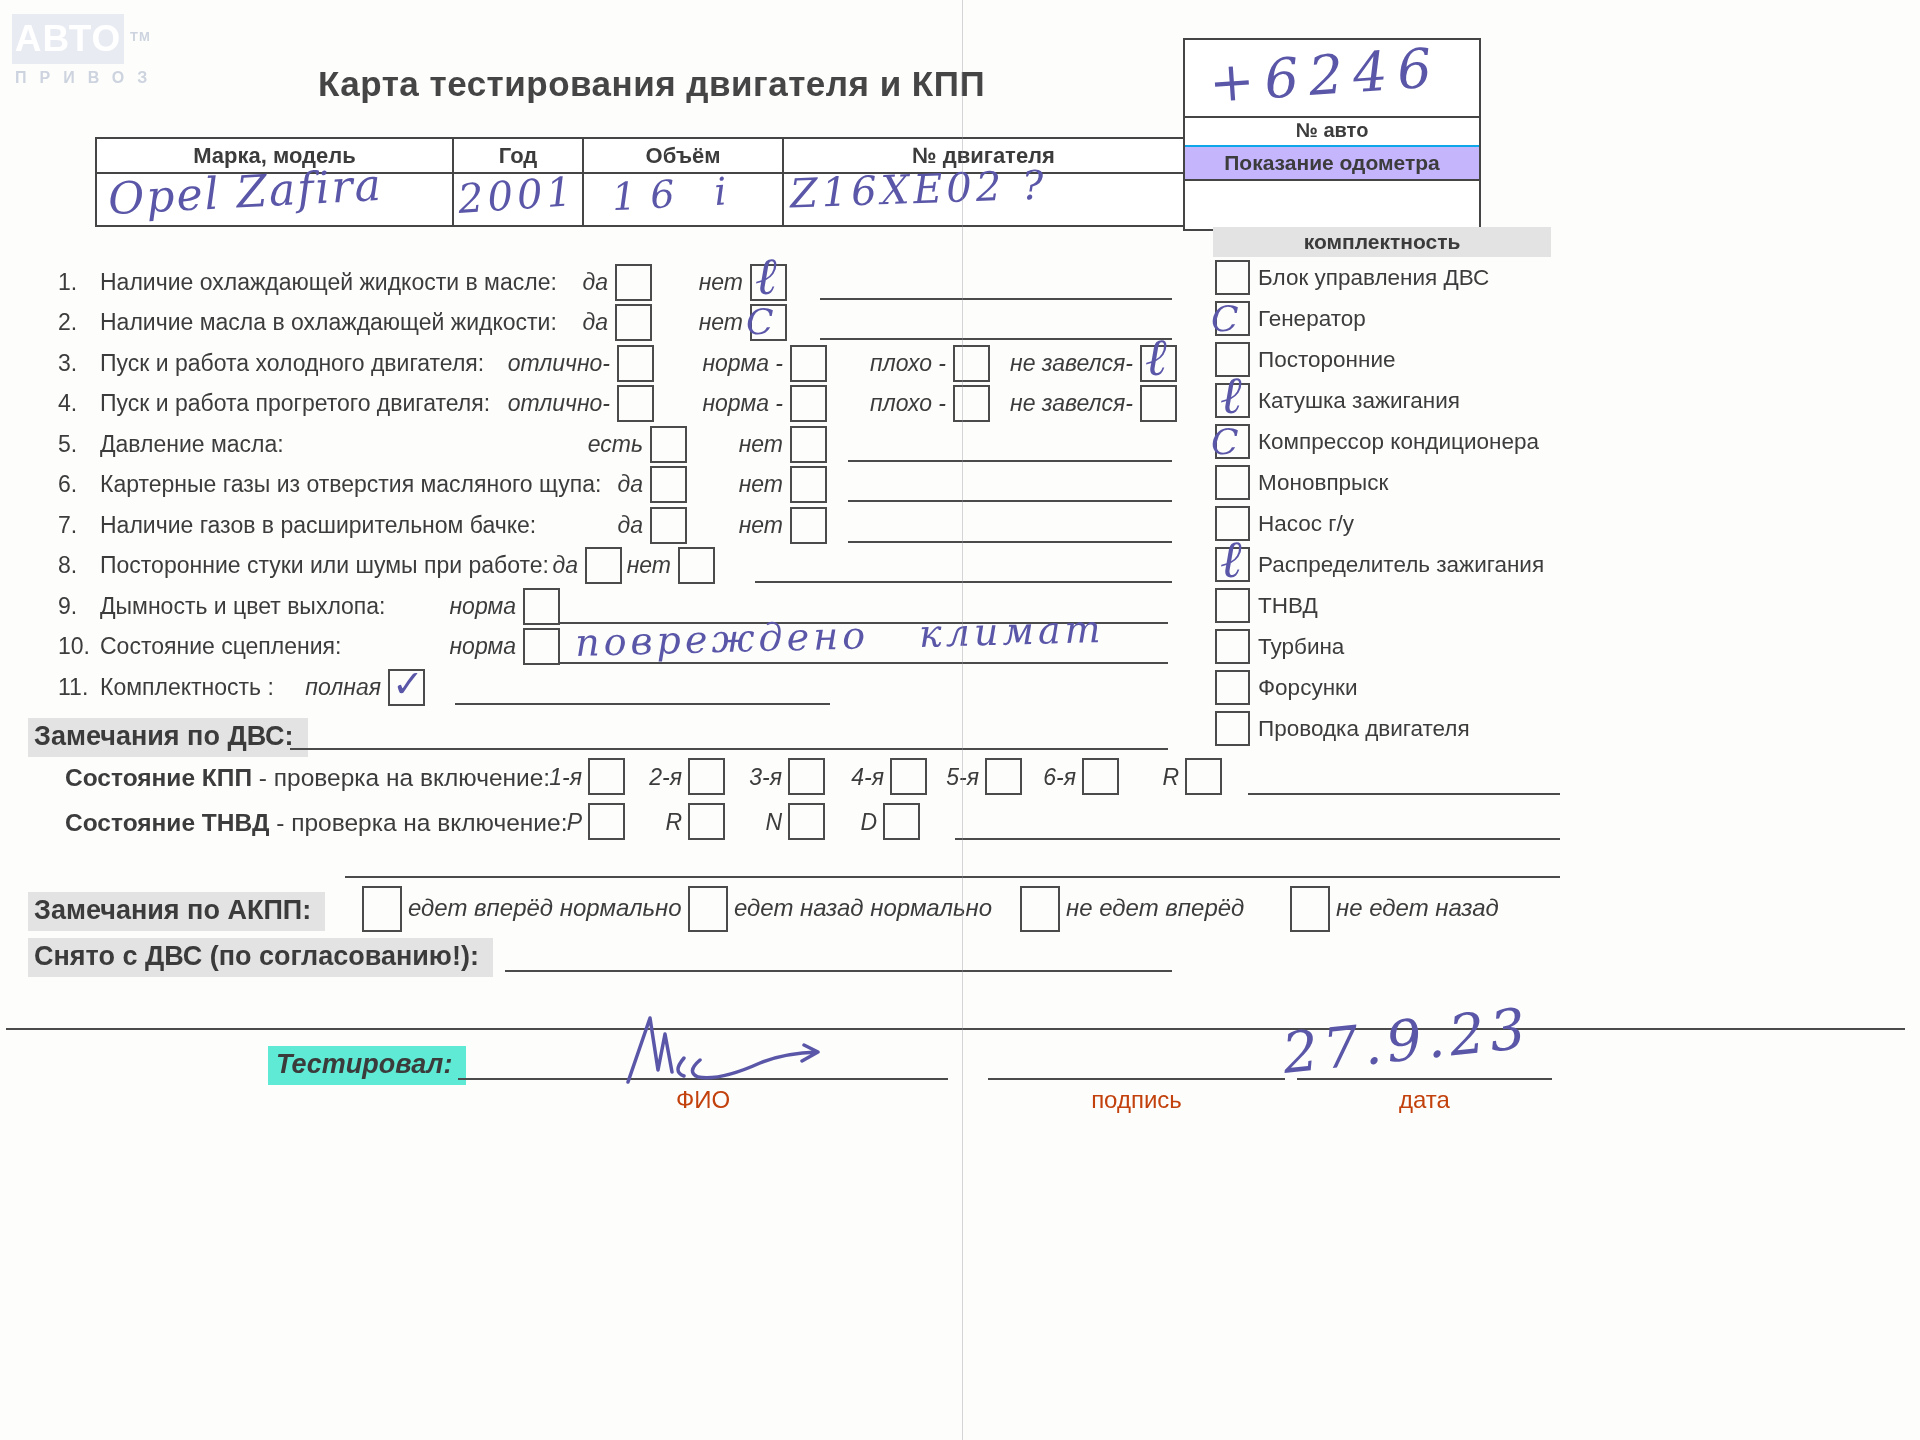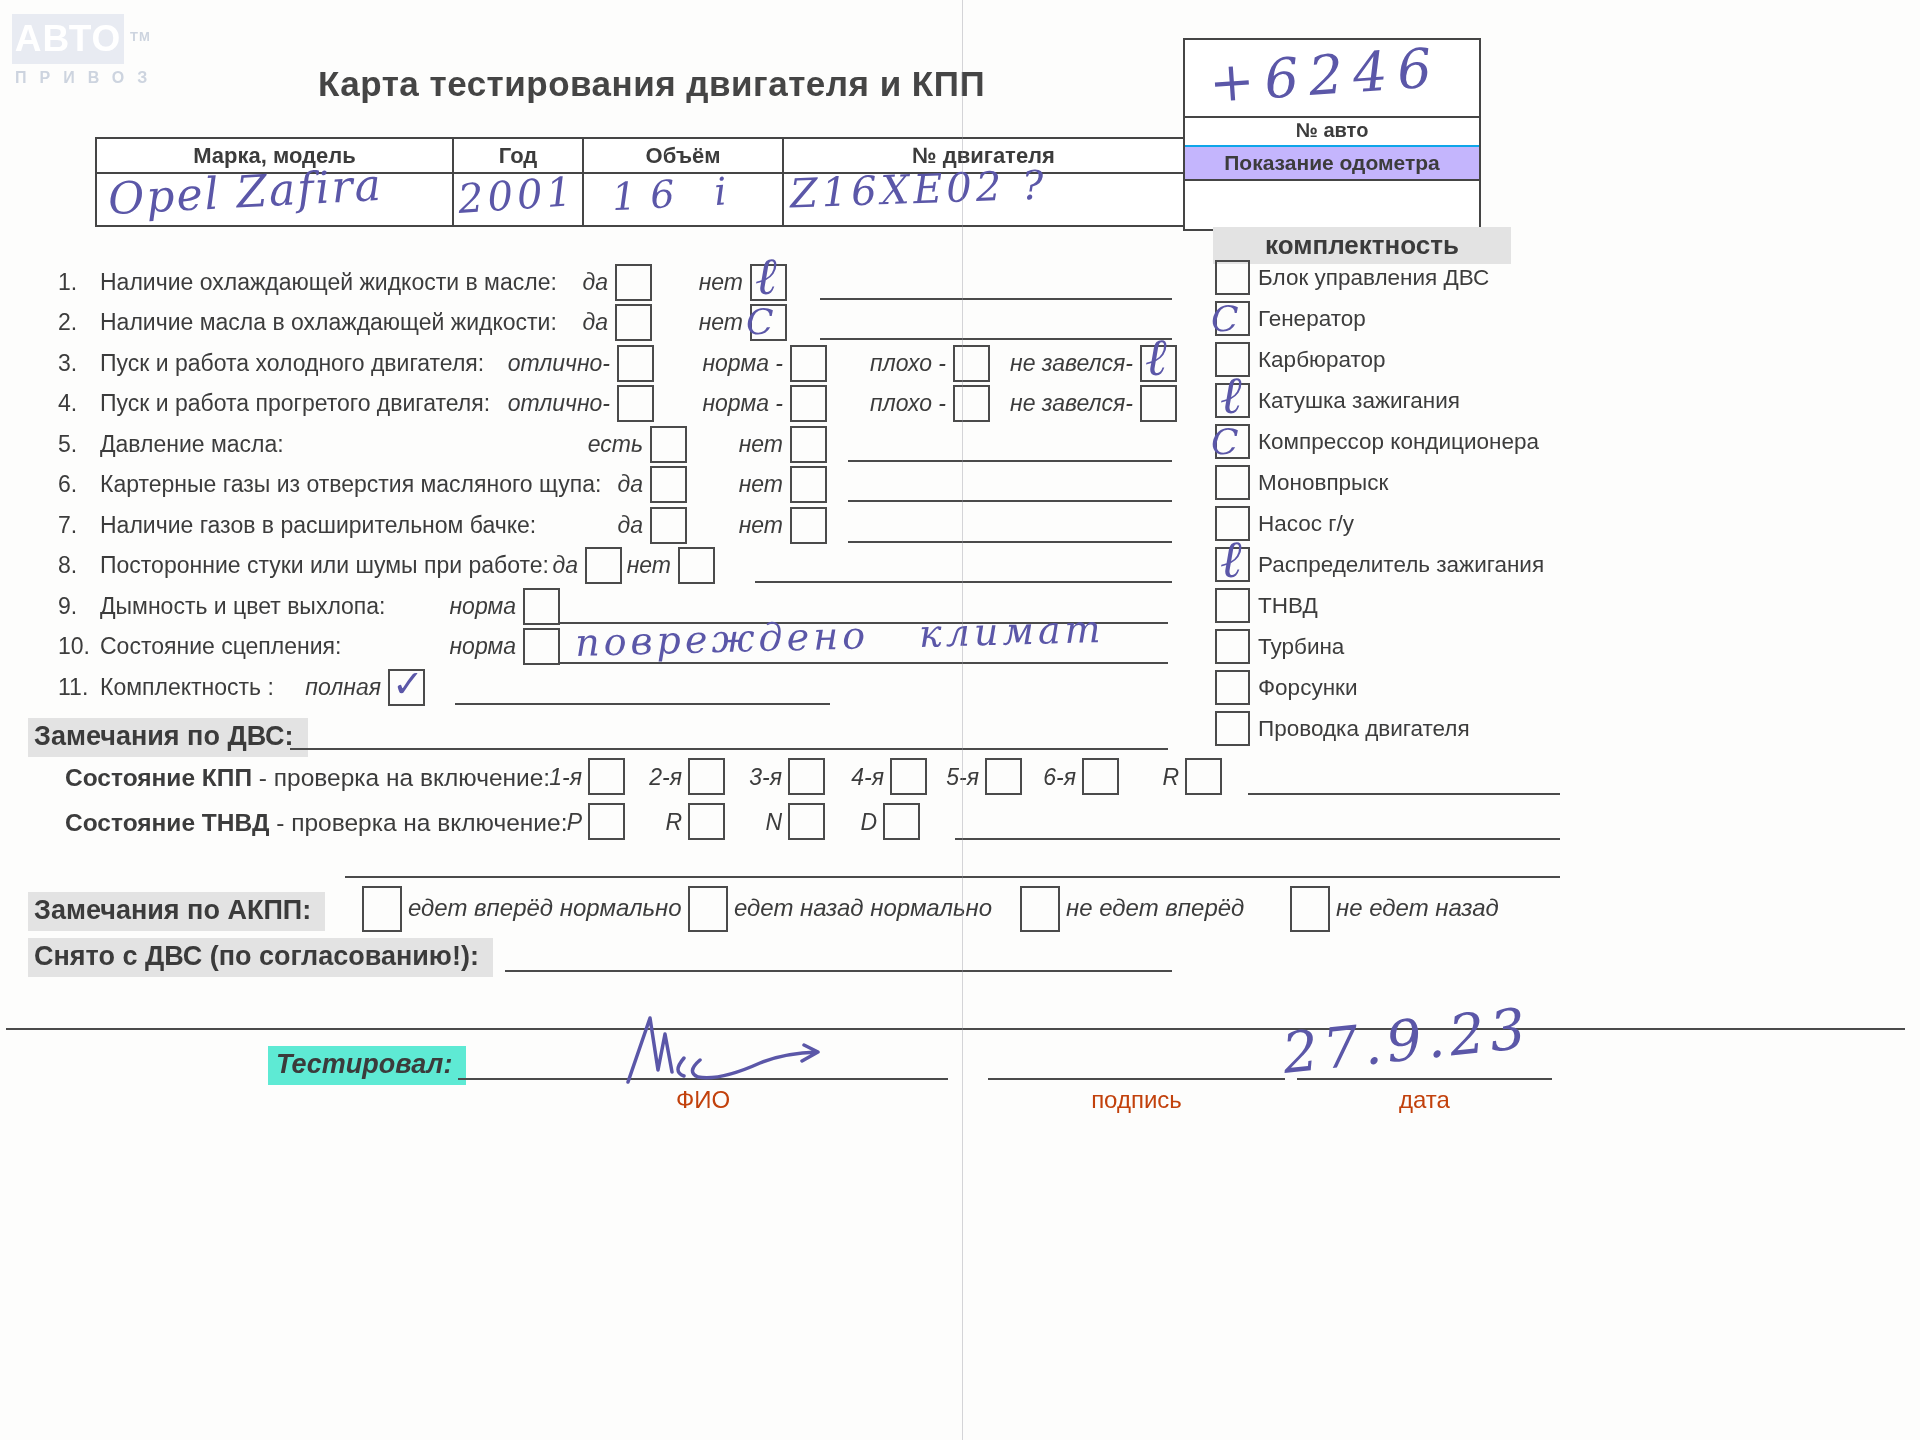--- a/index.html
+++ b/index.html
@@ -27,22 +27,22 @@
   
   .hw{position:absolute;font-family:"DejaVu Serif",serif;font-style:italic;color:#5b57a8;white-space:nowrap;}
   .hw-make{left:108px;top:166px;font-size:44px;transform:rotate(-3deg);letter-spacing:2px;}
   .hw-year{left:458px;top:172px;font-size:40px;transform:rotate(-4deg);letter-spacing:4px;}
   .hw-vol{left:612px;top:172px;font-size:38px;transform:rotate(-3deg);letter-spacing:14px;}
   .hw-eng{left:790px;top:166px;font-size:40px;transform:rotate(-2deg);letter-spacing:4px;}
   .hw-num{left:24px;top:4px;font-size:54px;letter-spacing:10px;transform:rotate(-4deg);}
   .hw-date{left:1282px;top:1008px;font-size:56px;letter-spacing:5px;transform:rotate(-6deg);}
   .cl-written{left:575px;top:-12px;font-size:38px;letter-spacing:4px;word-spacing:34px;transform:rotate(-1.5deg);}
   
-  .eq-header{position:absolute;left:1213px;top:227px;width:298px;background:#e3e3e3;text-align:center;
-             font-weight:bold;font-size:26px;padding:3px 0;color:#3b3b3b;}
+  .eq-header{position:absolute;left:1213px;top:227px;width:338px;background:#e3e3e3;text-align:center;
+             font-weight:bold;font-size:21px;padding:3px 0;color:#3b3b3b;}
   .eq-row{position:absolute;left:1213px;width:560px;height:41px;}
   .eq-box{position:absolute;left:2px;top:3px;width:31px;height:31px;border:2px solid #4b4b4b;}
   .eq-label{position:absolute;left:45px;top:0;line-height:41px;font-size:22.5px;}
   
   .cl-row{position:absolute;left:0;width:1920px;height:41px;}
   .cl-num{position:absolute;left:58px;top:0;line-height:41px;font-size:23px;}
   .cl-label{position:absolute;left:100px;top:0;line-height:41px;font-size:23px;}
   .cl-opt{position:absolute;top:0;line-height:41px;font-size:23px;font-style:italic;text-align:right;}
   .checkbox{position:absolute;top:2px;width:33px;height:33px;border:2px solid #4b4b4b;background:transparent;}
   .checkbox-lg{position:absolute;top:0;width:36px;height:42px;border:2px solid #4b4b4b;}
@@ -116,21 +116,21 @@
         <span class="eq-label">Блок управления ДВС</span>
       </div>
       <div class="eq-row" style="top: 298px;">
         <span class="eq-box">
           <span class="mark mark-c">C</span>
         </span>
         <span class="eq-label">Генератор</span>
       </div>
       <div class="eq-row" style="top: 339px;">
         <span class="eq-box"></span>
-        <span class="eq-label">Карбюратор</span>
+        <span class="eq-label">Посторонние</span>
       </div>
       <div class="eq-row" style="top: 380px;">
         <span class="eq-box">
           <span class="mark mark-l">ℓ</span>
         </span>
         <span class="eq-label">Катушка зажигания</span>
       </div>
       <div class="eq-row" style="top: 421px;">
         <span class="eq-box">
           <span class="mark mark-c">C</span>

